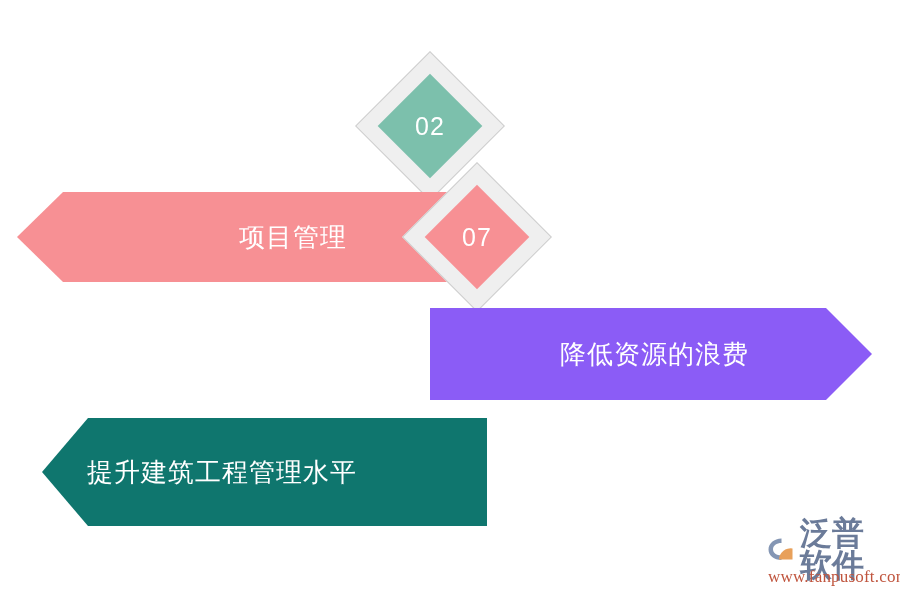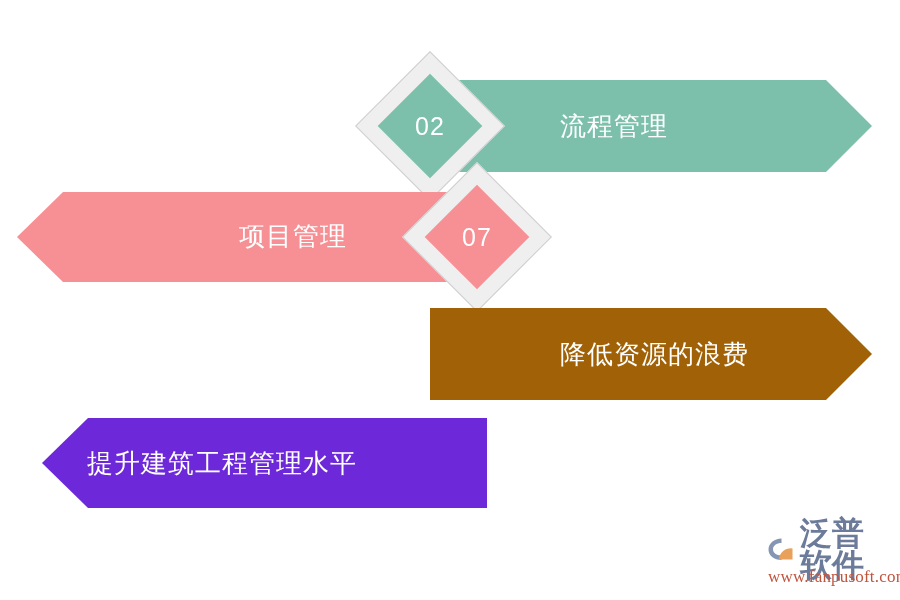--- a/index.html
+++ b/index.html
@@ -124,43 +124,40 @@
     line-height: 1;
     margin-top: 3px;
     letter-spacing: 0.2px;
   }
 </style>
 </head>
 <body>
 
 <div id="infographic">
 
-  <div class="band right" style="left: 430px; top: 80px; width: 442px; height: 92px; background: rgb(124, 192, 172);">
-    <span class="band-label lbl-right">流程管理</span>
-  </div>
   <div class="diamond-wrap" style="left:356px; top:52px;">
     <div class="diamond-outer"></div>
     <div class="diamond-inner" style="background:#7cc0ac;"></div>
     <div class="diamond-num">02</div>
   </div>
 
-  <div class="band left" style="left: 17px; top: 192px; width: 460px; height: 90px; background: rgb(247, 144, 148); font-family: Liberation Serif, serif;">
+  <div class="band left" style="left: 17px; top: 192px; width: 460px; height: 90px; background: rgb(247, 144, 148);">
     <span class="band-label lbl-left">项目管理</span>
   </div>
   <div class="diamond-wrap" style="left:403px; top:163px;">
     <div class="diamond-outer"></div>
     <div class="diamond-inner" style="background:#f79094;"></div>
     <div class="diamond-num">07</div>
   </div>
 
-  <div class="band right" style="left: 430px; top: 308px; width: 442px; height: 92px; background: #a16207;">
+  <div class="band right" style="left: 430px; top: 308px; width: 442px; height: 92px; background: #8b5cf6;">
     <span class="band-label lbl-right">降低资源的浪费</span>
   </div>
 
-  <div class="band left" style="left: 42px; top: 418px; width: 445px; height: 90px; background: #6d28d9;">
+  <div class="band left" style="left: 42px; top: 418px; width: 445px; height: 108px; background: #0f766e;">
     <span class="band-label lbl-left">提升建筑工程管理水平</span>
   </div>
 
   <div id="watermark">
     <div id="wm-top">
       <svg id="wm-mark" viewBox="0 0 30 28">
         <path d="M13.5 3.5 C6 3.5 0.5 8.5 0.5 14.5 C0.5 20.5 6 25 13.5 25 L13.5 20.5 C8.5 20.5 5 18 5 14.3 C5 10.5 8.5 8 13.5 8 Z" fill="#8496b4"></path>
         <path d="M11 24.5 A11.5 11.5 0 0 1 24.5 13.5 L24.5 24.5 Z" fill="#e8a05a"></path>
       </svg>
       <span id="wm-brand">泛普软件</span>

